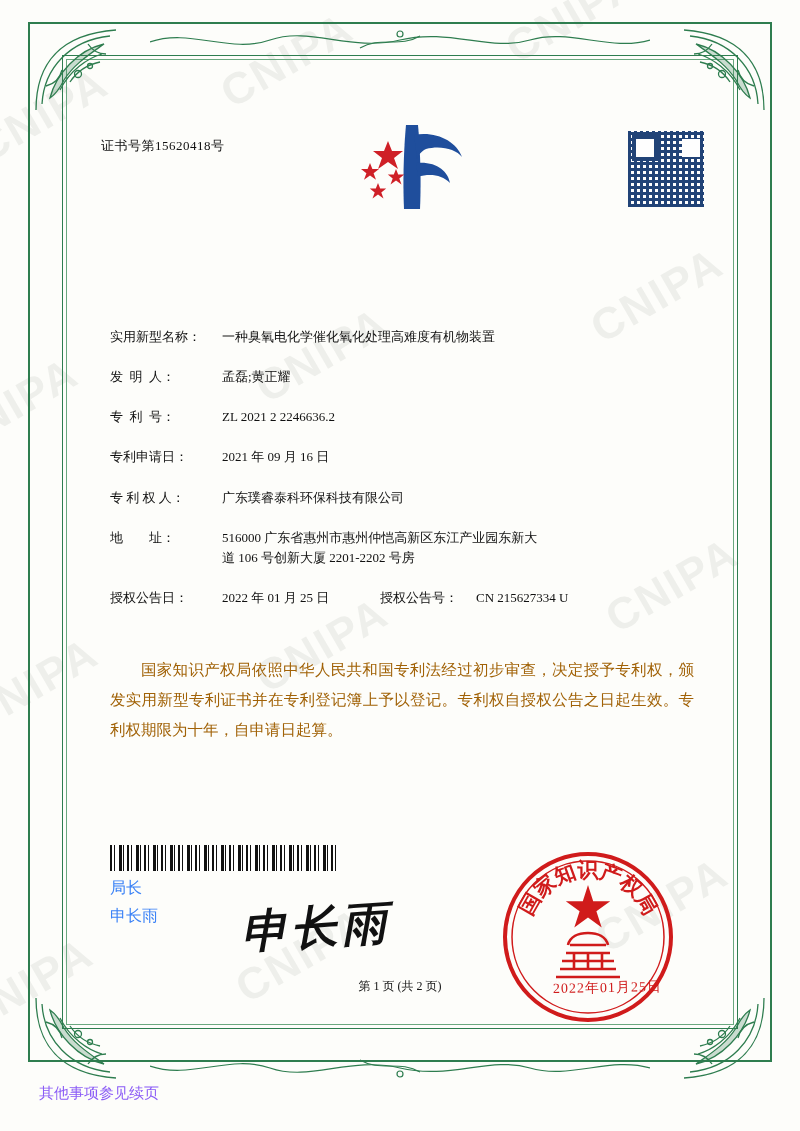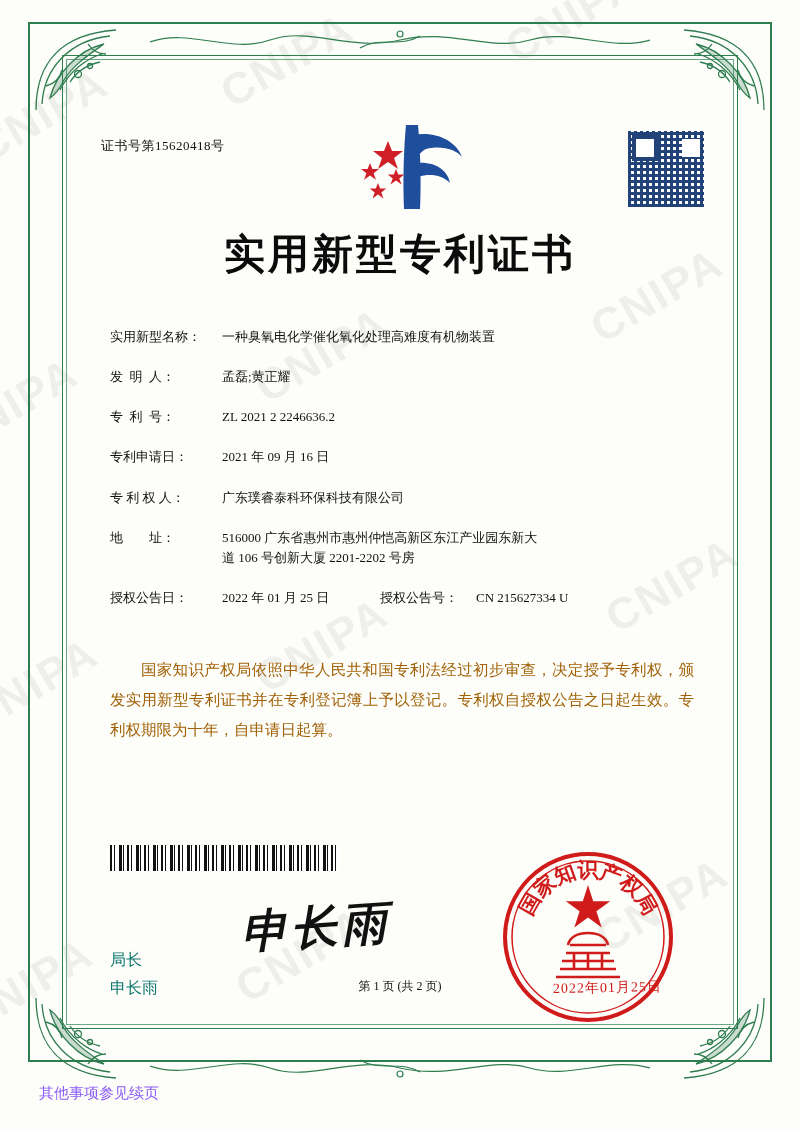--- a/index.html
+++ b/index.html
@@ -189,23 +189,23 @@
     position: absolute;
     left: 44px; top: 786px;
     width: 230px; height: 26px;
     background: repeating-linear-gradient(90deg,
       #111 0 2px, #fff 2px 4px, #111 4px 5px, #fff 5px 9px,
       #111 9px 12px, #fff 12px 13px, #111 13px 14px, #fff 14px 17px);
   }
 
   .signature-block {
     position: absolute;
-    left: 44px; top: 887px;
+    left: 44px; top: 815px;
     font-size: 16px;
-    color: #0f766e;
+    color: #3b82f6;
     line-height: 1.75;
   }
 
   .signature-script {
     position: absolute;
     left: 175px; top: 838px;
     font-family: "DejaVu Serif", serif;
     font-style: italic;
     font-weight: bold;
     font-size: 46px;
@@ -361,21 +361,20 @@
         <path d="M72,44 C92,42 104,52 106,64 C98,56 86,54 74,58 Z" fill="#1f4e9c"></path>
         <path d="M44,22 l4,10 11,0 -9,7 4,11 -10,-7 -10,7 4,-11 -9,-7 11,0 z" fill="#cf2027"></path>
         <path d="M26,44 l2.4,6 6.6,0 -5.4,4.2 2.4,6.6 -6,-4.2 -6,4.2 2.4,-6.6 -5.4,-4.2 6.6,0 z" fill="#cf2027"></path>
         <path d="M34,64 l2.2,5.6 6,0 -4.9,3.9 2.2,6 -5.5,-3.9 -5.5,3.9 2.2,-6 -4.9,-3.9 6,0 z" fill="#cf2027"></path>
         <path d="M52,50 l2.2,5.6 6,0 -4.9,3.9 2.2,6 -5.5,-3.9 -5.5,3.9 2.2,-6 -4.9,-3.9 6,0 z" fill="#cf2027"></path>
       </svg>
     </div>
 
     <div class="qr"></div>
 
-    <div class="title">实用新型专利证书</div>
 
     <div class="fields">
 
       <div class="field-row">
         <div class="field-label">实用新型名称：</div>
         <div class="field-value">一种臭氧电化学催化氧化处理高难度有机物装置</div>
       </div>
 
       <div class="field-row">
         <div class="field-label">发  明  人：</div>

